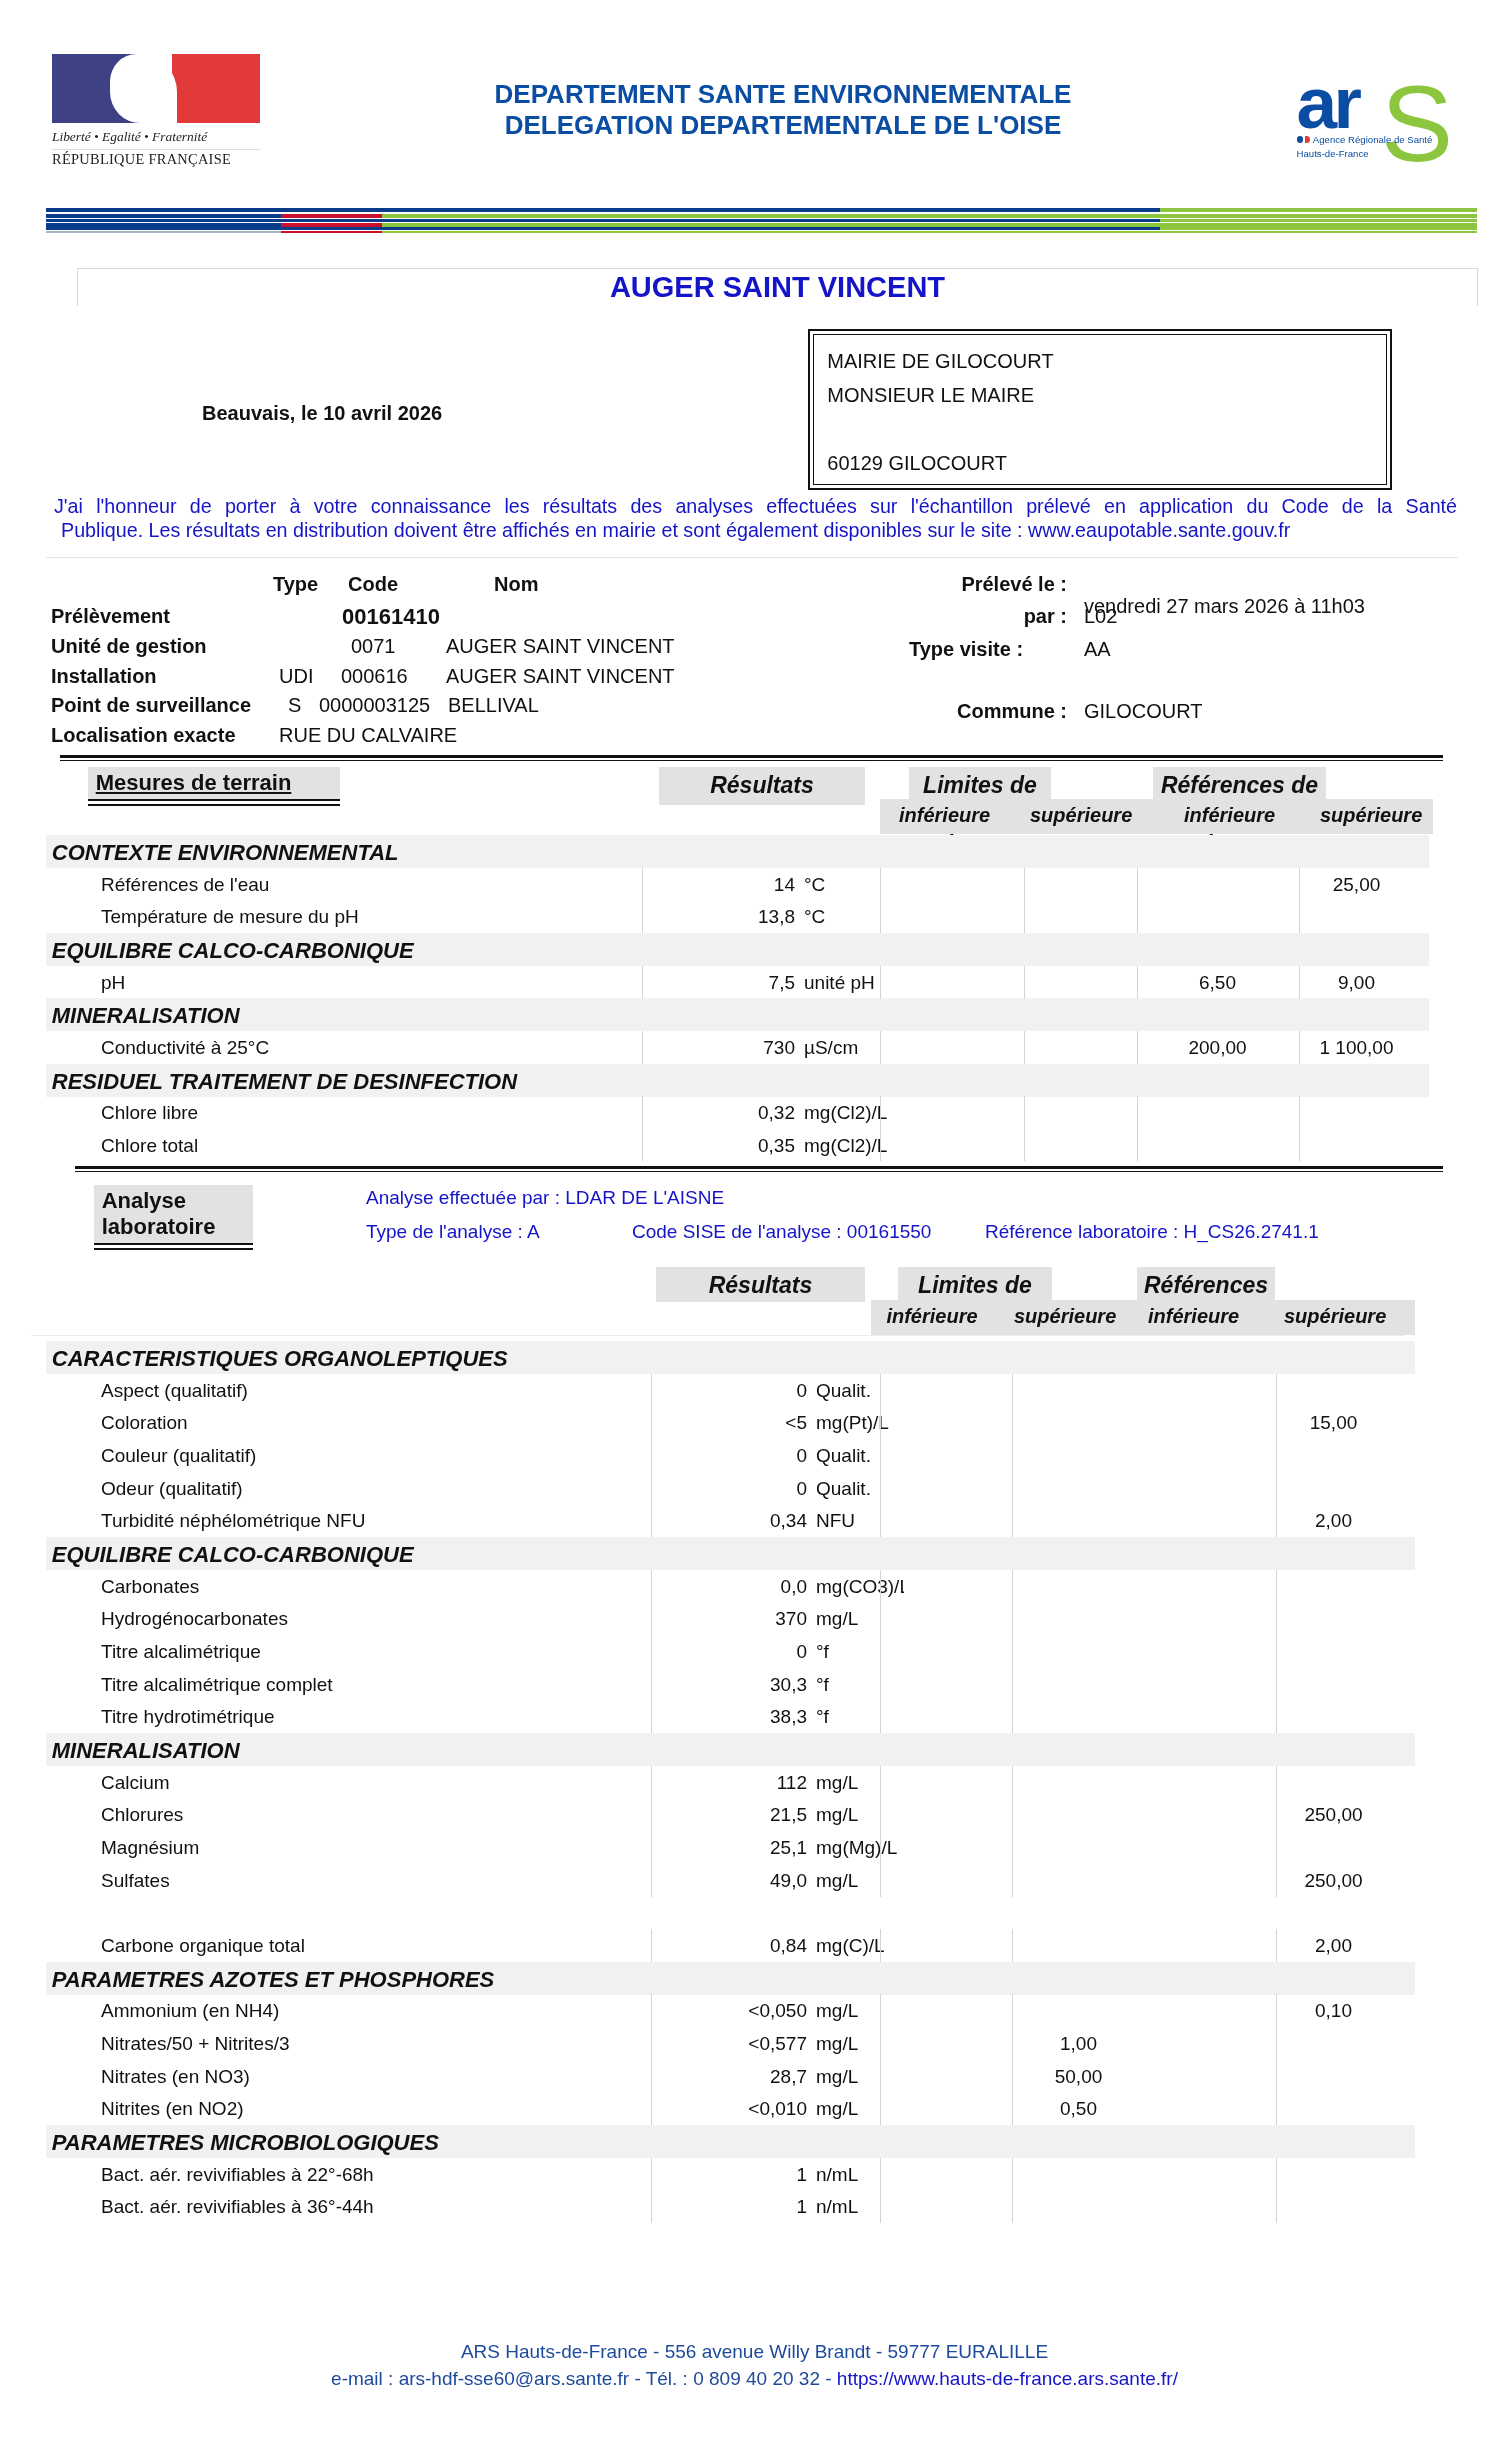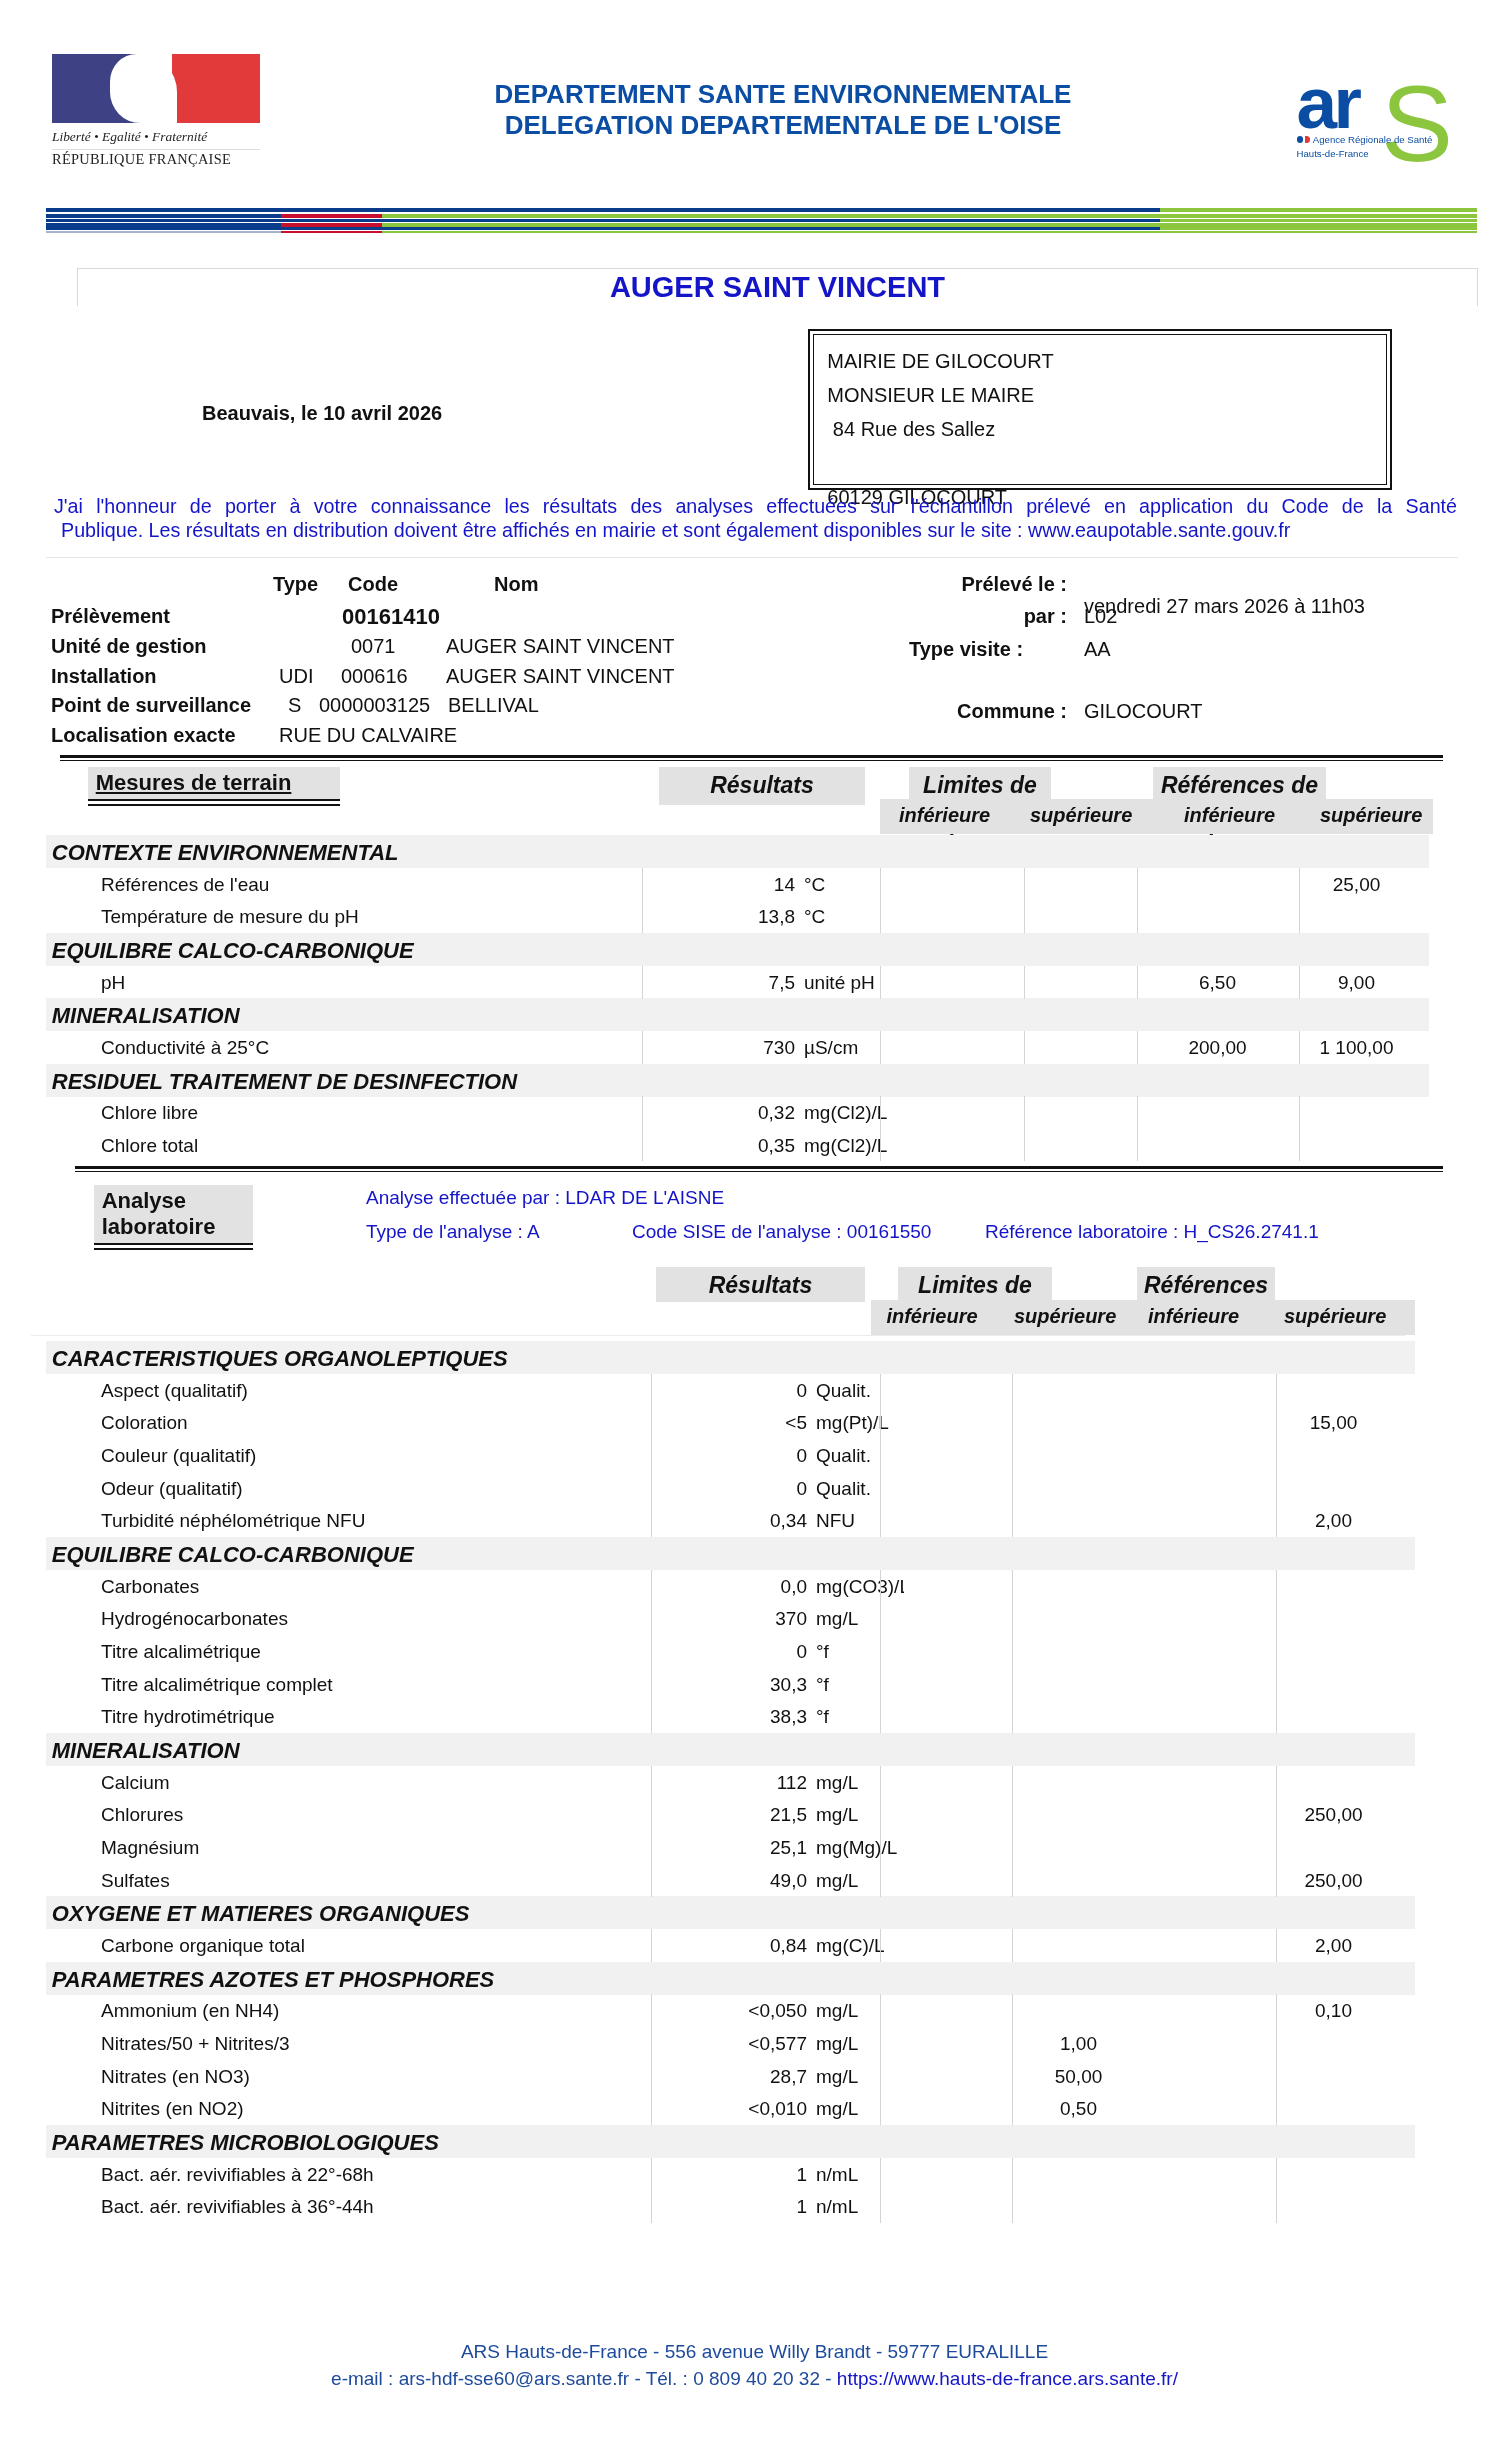--- a/index.html
+++ b/index.html
@@ -116,21 +116,20 @@
 
 <div class="abs title-box"></div>
 <div class="abs commune-title">AUGER SAINT VINCENT</div>
 
 <div class="abs date">Beauvais, le 10 avril 2026</div>
 
 <div class="abs addr-box">
   <div class="addr-inner">
     <div>MAIRIE DE GILOCOURT</div>
     <div>MONSIEUR LE MAIRE</div>
-    <div> 84 Rue des Sallez</div>
     <div class="gap"></div>
     <div>60129 GILOCOURT</div>
   </div>
 </div>
 
 <div class="abs intro" style="top:494px;text-align-last:justify;">J'ai l'honneur de porter à votre connaissance les résultats des analyses effectuées sur l'échantillon  prélevé en application du Code de la Santé</div>
 <div class="abs intro" style="top:518px;left:61px;">Publique. Les résultats en distribution doivent être affichés en mairie et sont également disponibles sur le site : www.eaupotable.sante.gouv.fr</div>
 <div class="abs hsep" style="top:557px;width:1412px;"></div>
 
 <div class="abs info bold" style="left:273px;top:569px;">Type</div>
@@ -409,21 +408,20 @@
     </div>
     <div class="row" style="position: absolute; left: 0px; top: 523px; width: 1369px;">
       <span class="name">Sulfates</span>
       <span class="val" style="left: 596px; width: 165px;">49,0</span>
       <span class="unit" style="left: 770px; width: 88px;">mg/L</span>
       <span class="c" style="left: 834px; width: 133px;"></span>
       <span class="c" style="left: 966px; width: 133px;"></span>
       <span class="c" style="left: 1099px; width: 131px;"></span>
       <span class="c" style="left: 1230px; width: 115px;">250,00</span>
     </div>
-    <div class="grp" style="position: absolute; left: 0px; top: 555px; width: 1369px;">OXYGENE ET MATIERES ORGANIQUES</div>
     <div class="row" style="position: absolute; left: 0px; top: 588px; width: 1369px;">
       <span class="name">Carbone organique total</span>
       <span class="val" style="left: 596px; width: 165px;">0,84</span>
       <span class="unit" style="left: 770px; width: 88px;">mg(C)/L</span>
       <span class="c" style="left: 834px; width: 133px;"></span>
       <span class="c" style="left: 966px; width: 133px;"></span>
       <span class="c" style="left: 1099px; width: 131px;"></span>
       <span class="c" style="left: 1230px; width: 115px;">2,00</span>
     </div>
     <div class="grp" style="position: absolute; left: 0px; top: 621px; width: 1369px;">PARAMETRES AZOTES ET PHOSPHORES</div>

